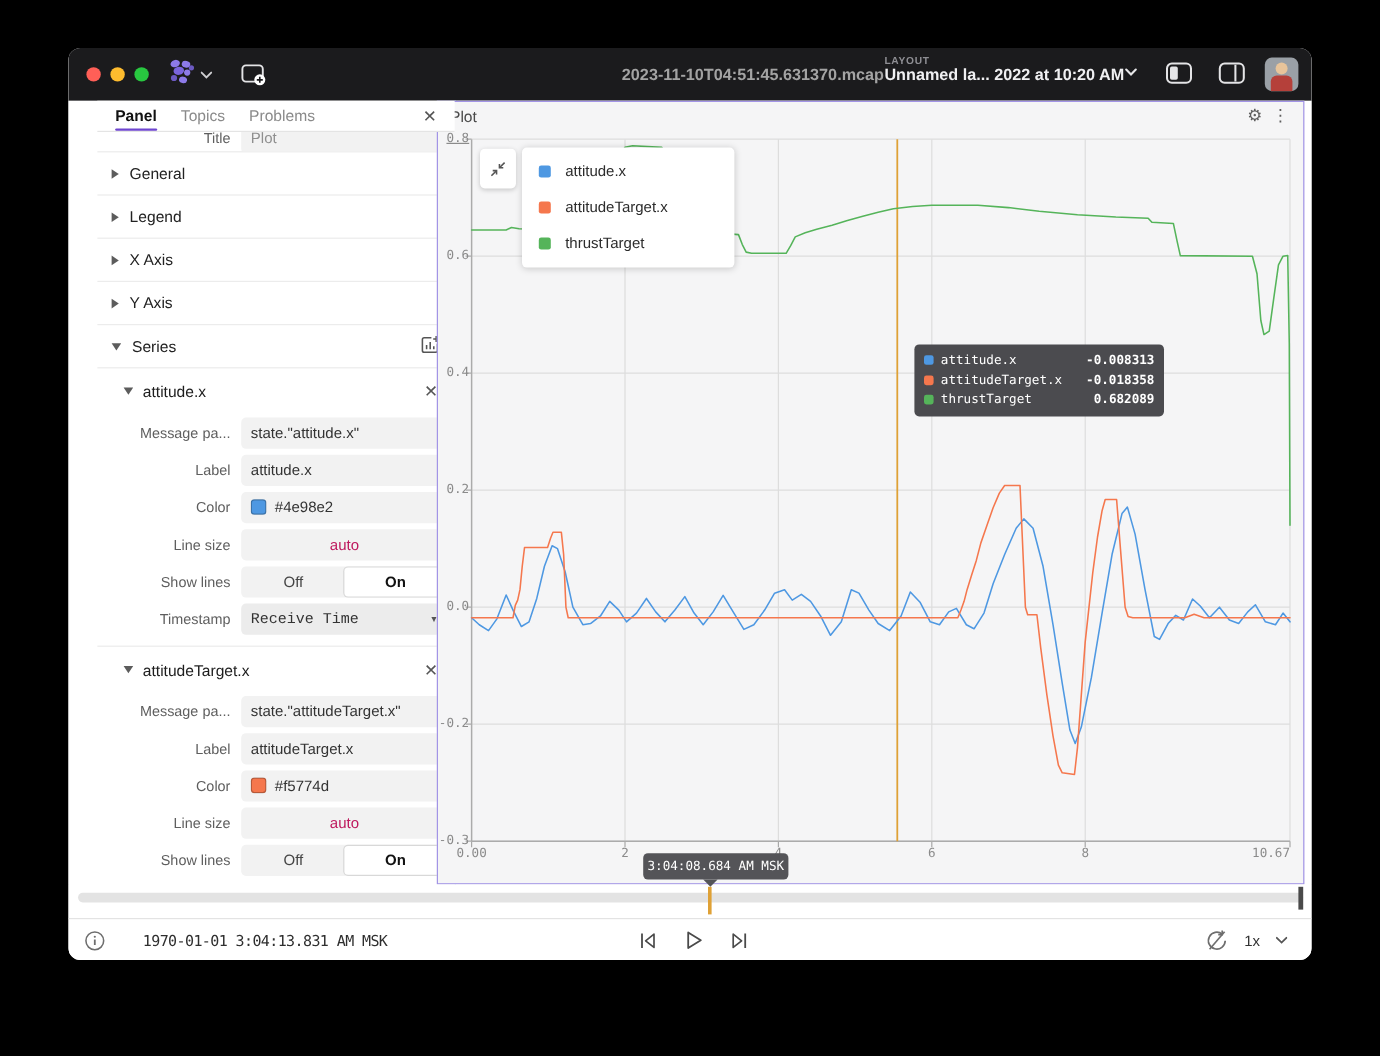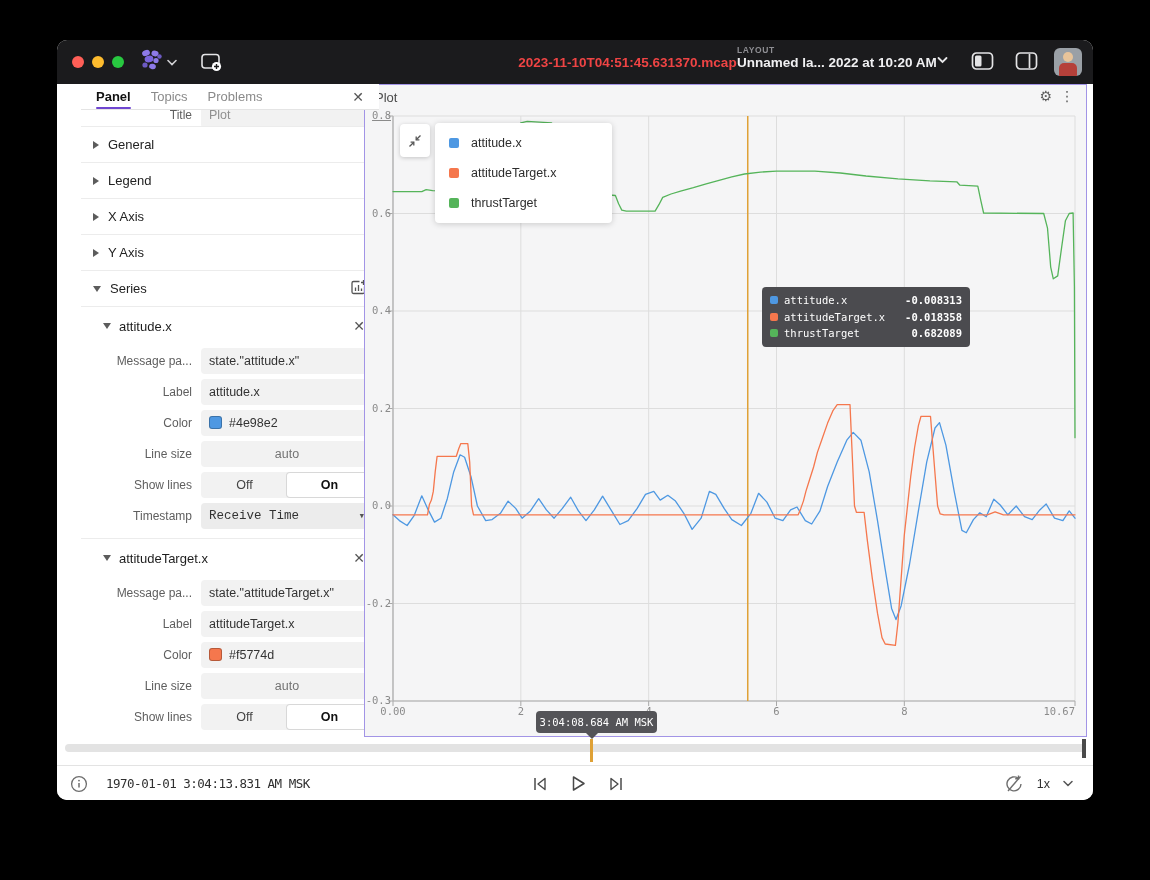--- a/index.html
+++ b/index.html
@@ -9,21 +9,21 @@
   .window { position:absolute; left:57px; top:40px; width:1036px; height:760px;
     background:#fff; border-radius:10px; overflow:hidden; box-shadow:0 20px 60px rgba(0,0,0,.6); }
 
   
   .titlebar { position:absolute; left:0; top:0; right:0; height:44px; background:#1b1b1d; display:flex; align-items:center; }
   .traffic { display:flex; gap:8px; margin-left:15px; }
   .light { width:12px; height:12px; border-radius:50%; }
   .light.r{background:#ff5f57}.light.y{background:#febc2e}.light.g{background:#28c840}
   .logo { margin-left:14px; display:flex; align-items:center; gap:3px; }
   .tb-icon { color:#d6d6d8; display:flex; align-items:center; justify-content:center; }
-  .doc-title { position:absolute; left:50%; transform:translateX(-26%); color:#ef4444; font-size:13.5px; font-weight:600; white-space:nowrap;text-align:right; }
+  .doc-title { position:absolute; left:50%; transform:translateX(-26%); color:#a3a3a3; font-size:13.5px; font-weight:600; white-space:nowrap;text-align:right; }
   .layout-block { position:absolute; left:680px; top:5px; width:210px; cursor:default; }
   .layout-eyebrow { color:#8e8e93; font-size:8.5px; letter-spacing:.6px; font-weight:600; }
   .layout-name { color:#f0f0f2; font-size:13.5px; font-weight:600; white-space:nowrap; }
   .layout-caret { position:absolute; left:880px; top:16px; }
   .tb-toggle { position:absolute; top:10px; }
   .avatar { position:absolute; left:997px; top:8px; width:28px; height:28px; border-radius:6px; background:#9aa0a6; overflow:hidden; }
   .avatar .head { position:absolute; left:9px; top:4px; width:10px; height:10px; border-radius:50%; background:#e8c49a; }
   .avatar .body { position:absolute; left:5px; top:15px; width:18px; height:13px; border-radius:5px 5px 0 0; background:#b5403a; }
 
   
@@ -45,21 +45,21 @@
   .tri-d { width:0; height:0; border-left:4.5px solid transparent; border-right:4.5px solid transparent; border-top:6px solid #5c5c5c; }
   .section .spacer, .series-head .spacer { flex:1; }
 
   .series-editor { border-bottom:1px solid #ececec; padding-bottom:7px; }
   .series-head { height:38px; display:flex; align-items:center; gap:8px; padding:0 14px 0 22px; font-size:13px; color:#1d1d1d; }
   .x-btn { color:#555; font-size:14px; cursor:pointer; line-height:1; }
 
   .fieldrow { height:31px; display:flex; align-items:center; }
   .fieldrow .lbl { width:120px; text-align:right; padding-right:9px; font-size:12px; color:#5e5e5e; white-space:nowrap; overflow:hidden; }
   .fieldrow .val { flex:1; margin-right:6px; height:26px; background:#f2f2f2; border-radius:4px; display:flex; align-items:center; padding:0 8px; font-size:12.5px; color:#333; gap:7px; }
-  .fieldrow .val.placeholder { justify-content:center; color:#737373; }
+  .fieldrow .val.placeholder { justify-content:center; color:#be185d; }
   .swatch { width:13px; height:13px; border-radius:3px; border:1px solid rgba(0,0,0,.25); flex:none; }
   .seg { flex:1; margin-right:6px; height:26px; background:#f2f2f2; border-radius:4px; display:flex; padding:1px; }
   .seg .opt { flex:1; display:flex; align-items:center; justify-content:center; font-size:12.5px; color:#444; border-radius:3px; cursor:pointer; }
   .seg .opt.on { background:#fff; font-weight:700; color:#111; box-shadow:0 0 0 1px #d8d8d8; }
   .select { cursor:pointer;font-family:Liberation Mono, monospace; }
   .select .caret { margin-left:auto; color:#555; font-size:11px; }
   .side-scroll { position:absolute; right:1px; top:100px; width:3px; height:540px; background:#dcdcdc; border-radius:2px; }
 
   
   .plot-panel { position:absolute; left:307px; top:0; width:723px; height:653px; background:#f5f5f6; border:1.5px solid #a294e6; }
@@ -83,21 +83,21 @@
 
   
   .scrub-row { position:absolute; left:0; top:697px; right:0; height:28px; background:#fff; }
   .scrub-bar { position:absolute; left:8px; top:7px; width:1021px; height:8px; background:#e3e3e3; border-radius:4px; cursor:pointer; }
   .scrub-hover { position:absolute; left:533px; top:2px; width:2.5px; height:23px; background:#dfa136; }
   .scrub-playhead { position:absolute; left:1025px; top:2px; width:3.5px; height:19px; background:#4a4a4a; }
   .time-tip { position:absolute; left:479px; top:671px; width:121px; height:22px; background:#545458; border-radius:4px; color:#fff; font-family:"DejaVu Sans Mono",monospace; font-size:10.5px; display:flex; align-items:center; justify-content:center; z-index:40; white-space:nowrap; }
   .time-tip:after { content:""; position:absolute; left:50px; top:22px; border:6px solid transparent; border-top-color:#545458; }
 
   .playback-bar { position:absolute; left:0; top:725px; right:0; height:35px; background:#fff; border-top:1px solid #e3e3e3; }
-  .pb-left { position:absolute; left:13px; top:0; height:35px; display:flex; align-items:center; gap:18px; }
+  .pb-left { position:absolute; left:13px; top:0; height:35px; display:flex; align-items:center; gap:31px; }
   .pb-time { font-family:"DejaVu Sans Mono",monospace; font-size:12.5px; color:#2f2f2f; letter-spacing:-0.5px; }
   .pb-center { position:absolute; left:521px; top:0; height:35px; transform:translateX(-50%); display:flex; align-items:center; gap:17px; }
   .pb-right { position:absolute; right:20px; top:0; height:35px; display:flex; align-items:center; gap:13px; }
   .pb-speed { font-size:12.5px; color:#333; }
   .icon-btn { display:flex; align-items:center; justify-content:center; cursor:pointer; }
 </style>
 </head>
 <body>
 
 <div class="window">

